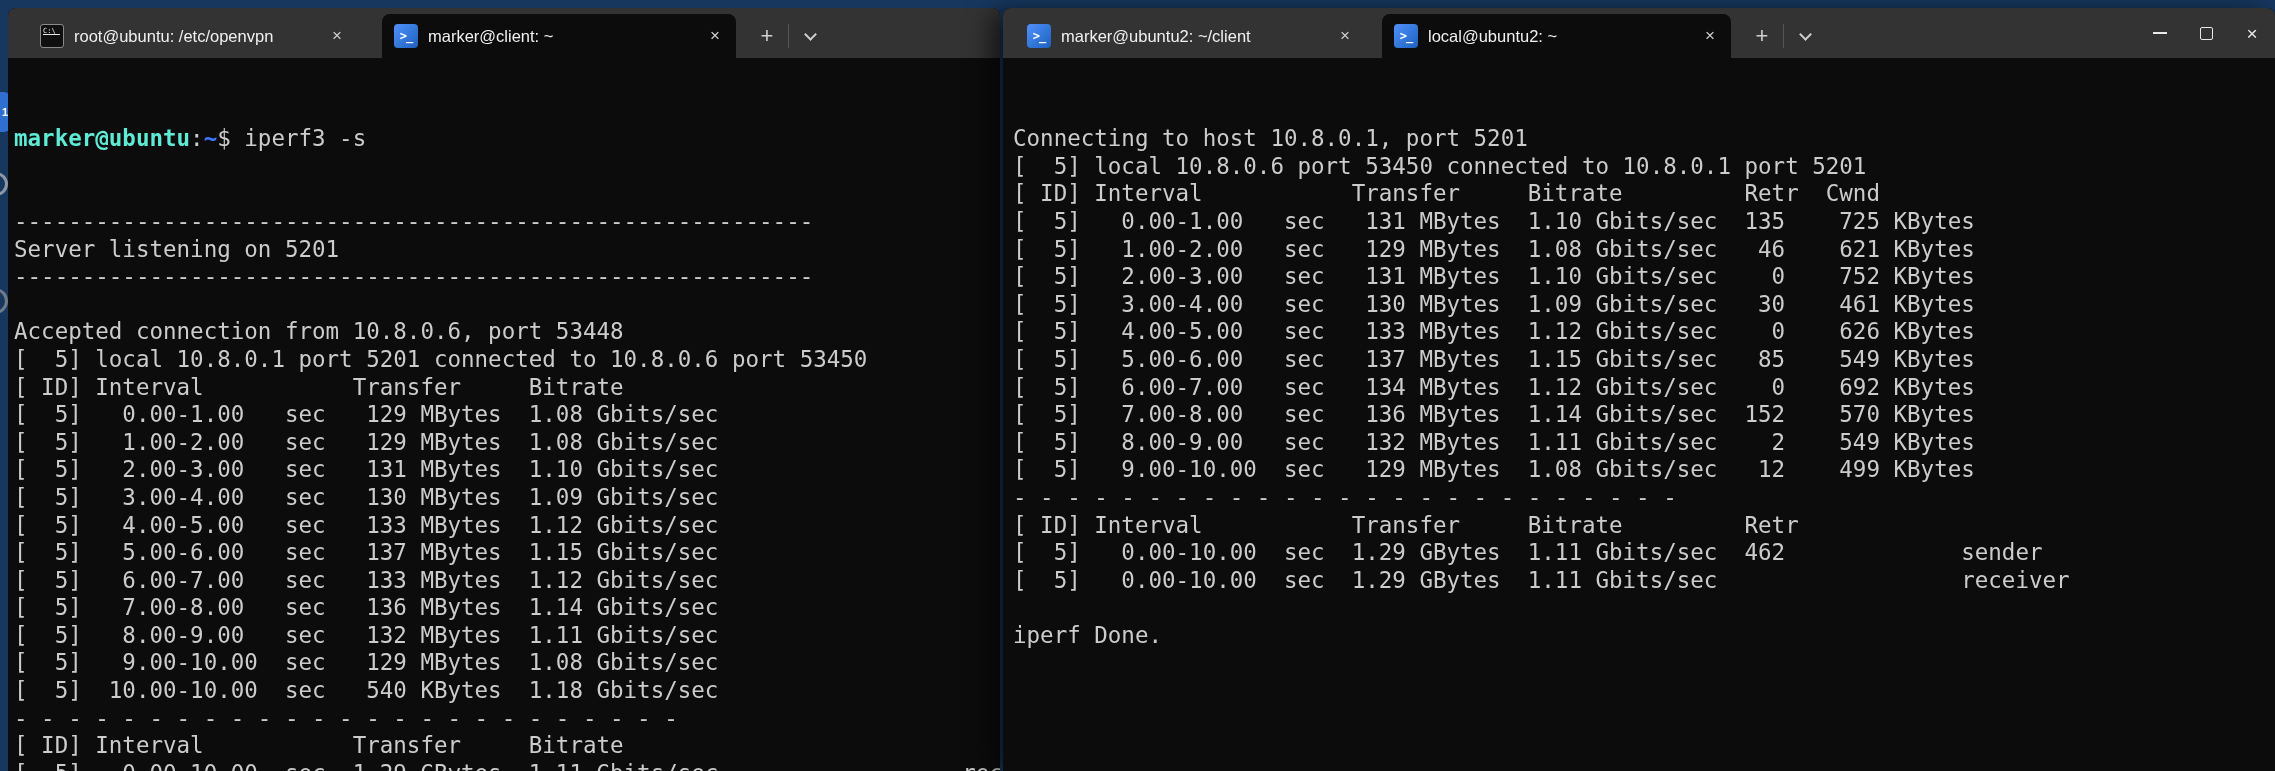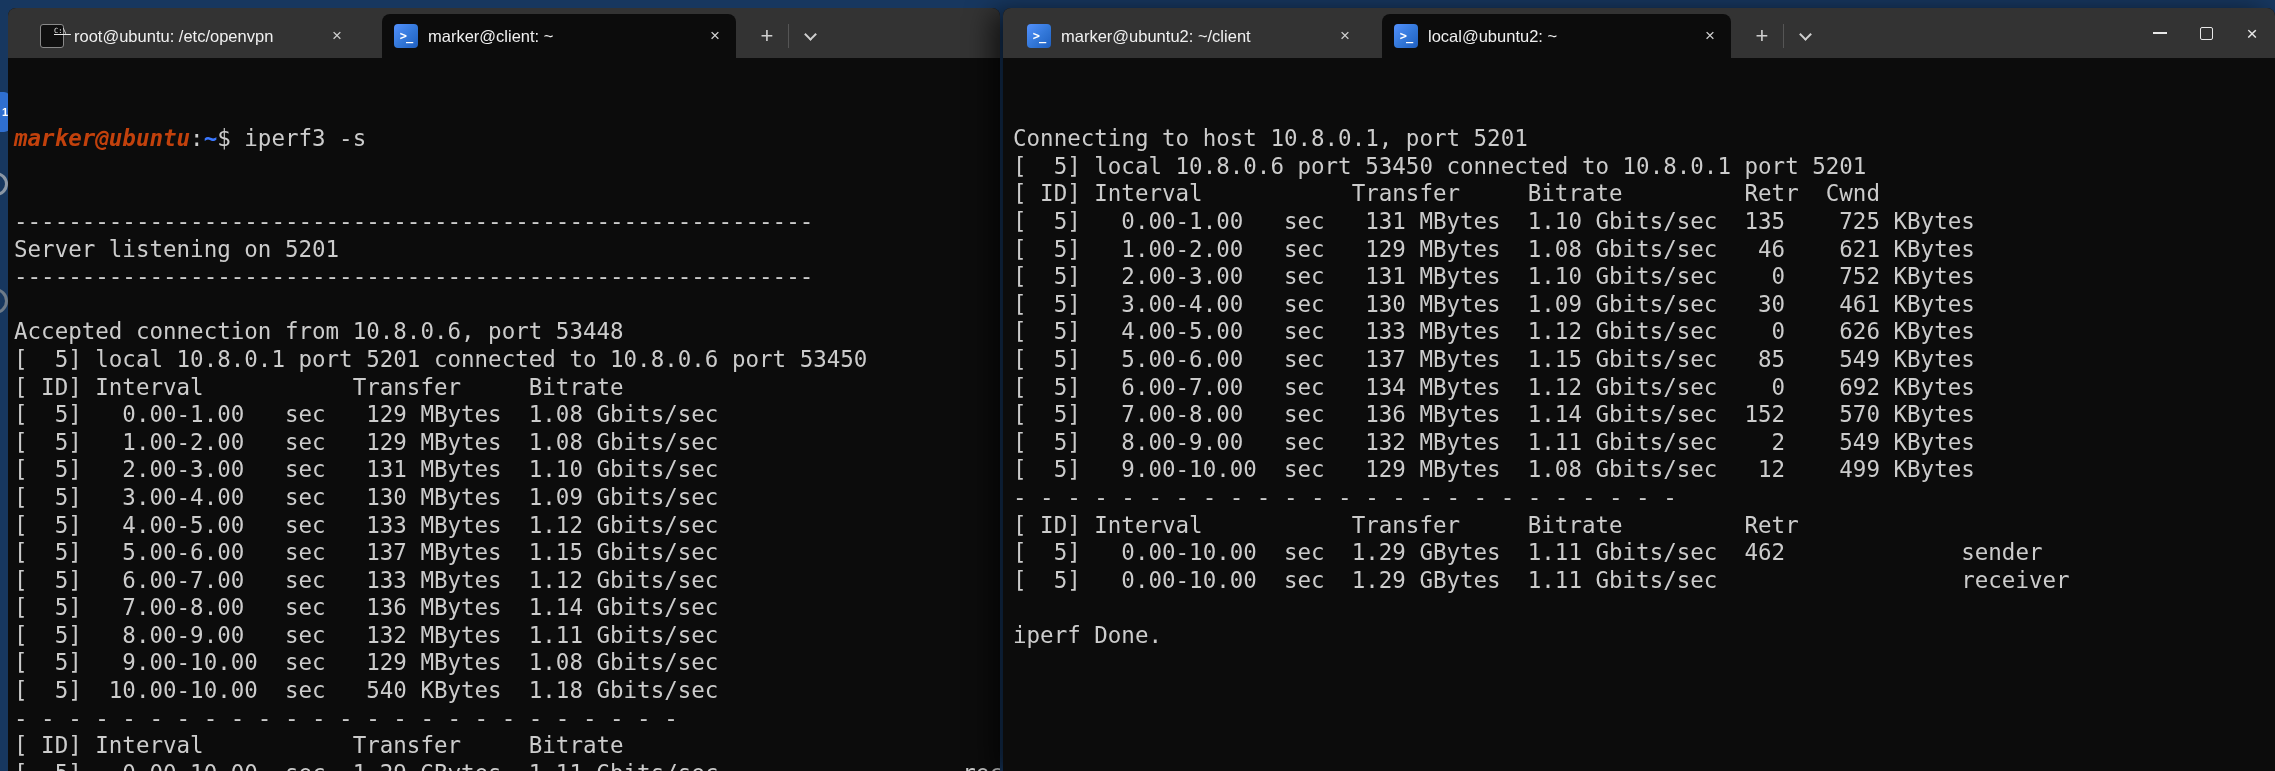--- a/index.html
+++ b/index.html
@@ -29,40 +29,40 @@
   .tab.active { background:#0c0c0c; border-radius:8px 8px 0 0; }
   .tab-title { white-space:nowrap; overflow:hidden; flex:1; }
   .tab-close { color:#cfcfcf; font-size:17px; padding:0 4px; margin-left:6px; }
 
   .ps-icon { width:24px; height:24px; min-width:24px; border-radius:4px;
     background:linear-gradient(135deg,#5391fe 0%,#3277d8 55%,#1f5fc0 100%);
     color:#fff; font:bold 12px "DejaVu Sans Mono",monospace;
     display:flex; align-items:center; justify-content:center; letter-spacing:-1px; }
   .cmd-icon { width:24px; height:24px; min-width:24px; border-radius:3px;
     background:#101010; border:1px solid #8a8a8a; color:#e8e8e8;
-    font:7px "DejaVu Sans Mono",monospace; padding:2px 0 0 13px;text-decoration:underline; }
+    font:7px "DejaVu Sans Mono",monospace; padding:2px 0 0 2px;text-decoration:underline; }
 
   .bar-btn { width:34px; height:44px; display:flex; align-items:center; justify-content:center;
              color:#cfcfcf; font-size:22px; font-weight:300; }
   .bar-divider { width:1px; height:24px; background:#555; margin:0 4px 10px 4px; align-self:flex-end; }
   .chevron { width:9px; height:9px; border-right:2px solid #cfcfcf; border-bottom:2px solid #cfcfcf;
              transform:rotate(45deg); margin-top:-4px; }
 
   .drag-region { flex:1; height:50px; }
   .win-controls { display:flex; align-items:flex-start; height:50px; }
   .win-btn { width:46px; height:50px; display:flex; align-items:center; justify-content:center; color:#e8e8e8; }
   .min-glyph { width:14px; height:2px; background:#e8e8e8; }
   .max-glyph { width:13px; height:13px; border:1.6px solid #e8e8e8; border-radius:2px; }
   .close-glyph { font-size:19px; line-height:1; }
 
   .term { padding:12px 0 0 6px; font:22.5px/27.6px "DejaVu Sans Mono",monospace;
           color:#cccccc; white-space:pre; }
   #right-window .term { padding-left:10px; }
   .term-line { min-height:27.6px; }
-  .green { color:#c2410c; font-weight:bold;font-style:italic; }
+  .green { color:#5eead4; font-weight:bold; }
   .blue  { color:#3b78ff; font-weight:bold; }
 </style>
 </head>
 <body>
 
 <div class="edge-frag frag-badge">1</div>
 <div class="edge-frag frag-ring1"></div>
 <div class="edge-frag frag-ring2"></div>
 <div class="edge-frag frag-ring3"></div>
 

